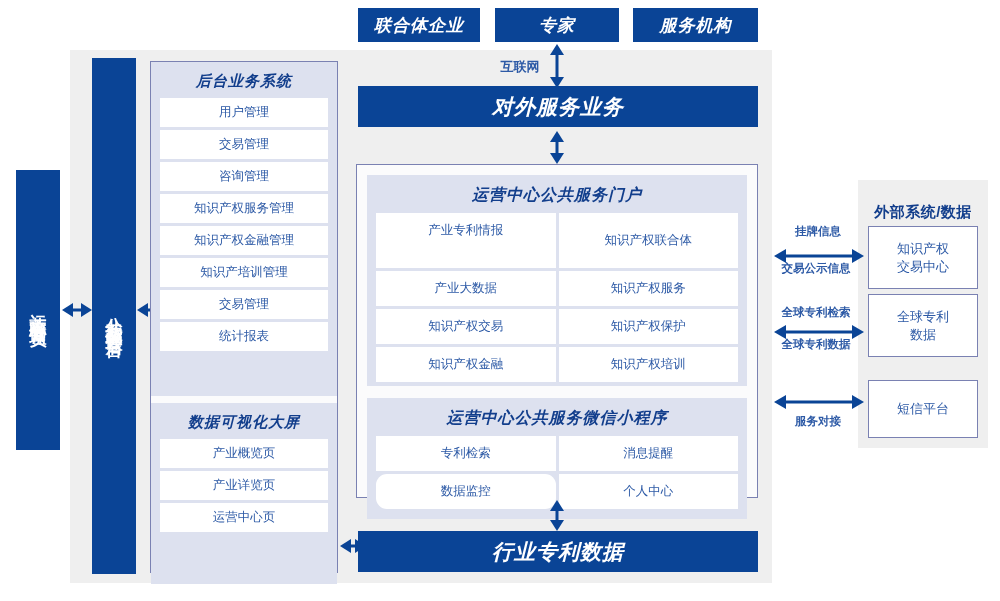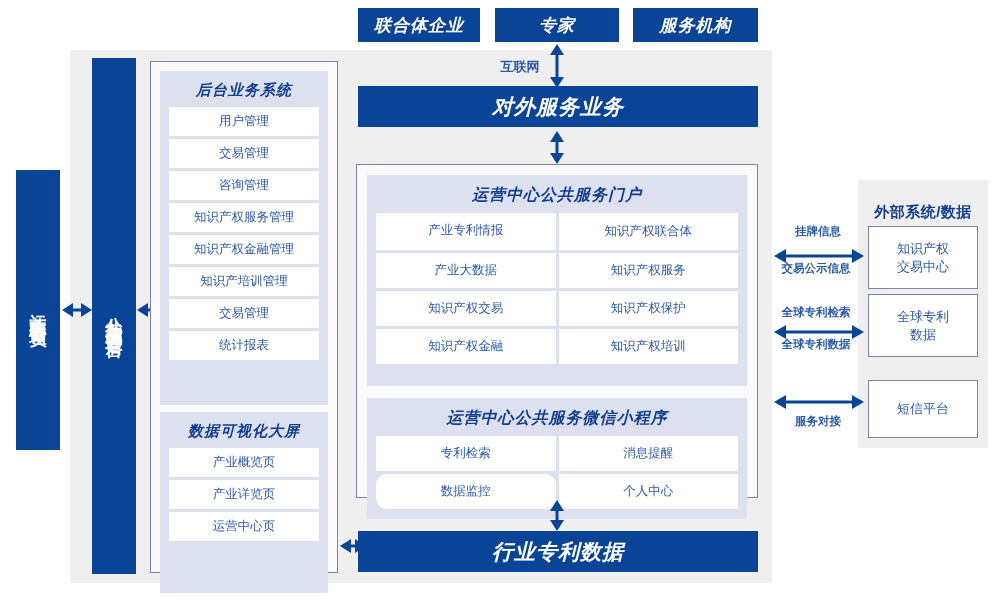--- a/index.html
+++ b/index.html
@@ -136,21 +136,21 @@
 </div>
 
 <div class="abs" style="left:137px;top:302px;">
   <svg class="arrow" width="26" height="16" viewBox="0 0 26 16">
     <polygon points="0,8 11,1 11,15" fill="#0a4496"></polygon>
     <polygon points="26,8 15,1 15,15" fill="#0a4496"></polygon>
     <rect x="9" y="6.5" width="8" height="3" fill="#0a4496"></rect>
   </svg>
 </div>
 
-<div class="abs outlinebox" style="left:150px;top:61px;width:188px;height:512px;padding:9px;">
+<div class="abs outlinebox" style="left:150px;top:61px;width:188px;height:512px;">
 
   <div class="group" style="height:319px;">
     <div class="group-title">后台业务系统</div>
     <div class="cell">用户管理</div>
     <div class="cell">交易管理</div>
     <div class="cell">咨询管理</div>
     <div class="cell">知识产权服务管理</div>
     <div class="cell">知识产权金融管理</div>
     <div class="cell">知识产培训管理</div>
     <div class="cell">交易管理</div>
@@ -172,21 +172,21 @@
     <rect x="9" y="6.5" width="8" height="3" fill="#0a4496"></rect>
   </svg>
 </div>
 
 <div class="abs outlinebox" style="left:356px;top:164px;width:402px;height:334px;padding:10px;">
 
   <div class="group" style="height:196px;">
     <div class="group-title" style="font-size:16px;">运营中心公共服务门户</div>
     <div class="grid2">
       <div class="cell" style="padding:9px 0;">产业专利情报</div>
-      <div class="cell" style="padding:10px 0;">知识产权联合体</div>
+      <div class="cell" style="padding:19px 0;">知识产权联合体</div>
       <div class="cell" style="padding:9px 0;">产业大数据</div>
       <div class="cell" style="padding:9px 0;">知识产权服务</div>
       <div class="cell" style="padding:9px 0;">知识产权交易</div>
       <div class="cell" style="padding:9px 0;">知识产权保护</div>
       <div class="cell" style="padding:9px 0;">知识产权金融</div>
       <div class="cell" style="padding:9px 0;">知识产权培训</div>
     </div>
   </div>
 
   <div class="group" style="margin-top:12px;height:106px;">

